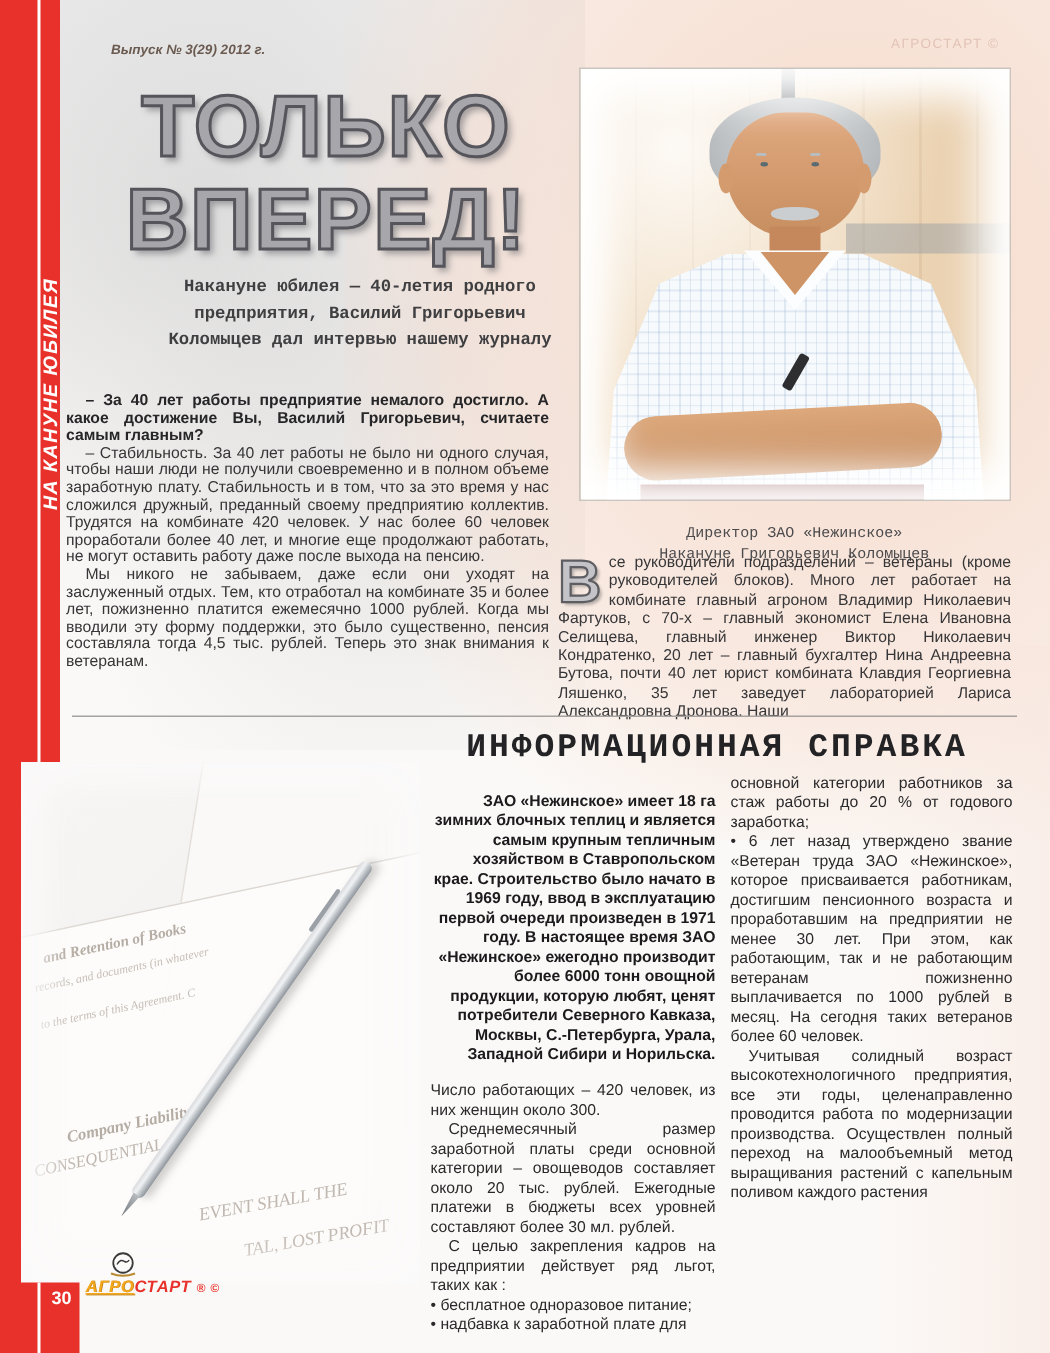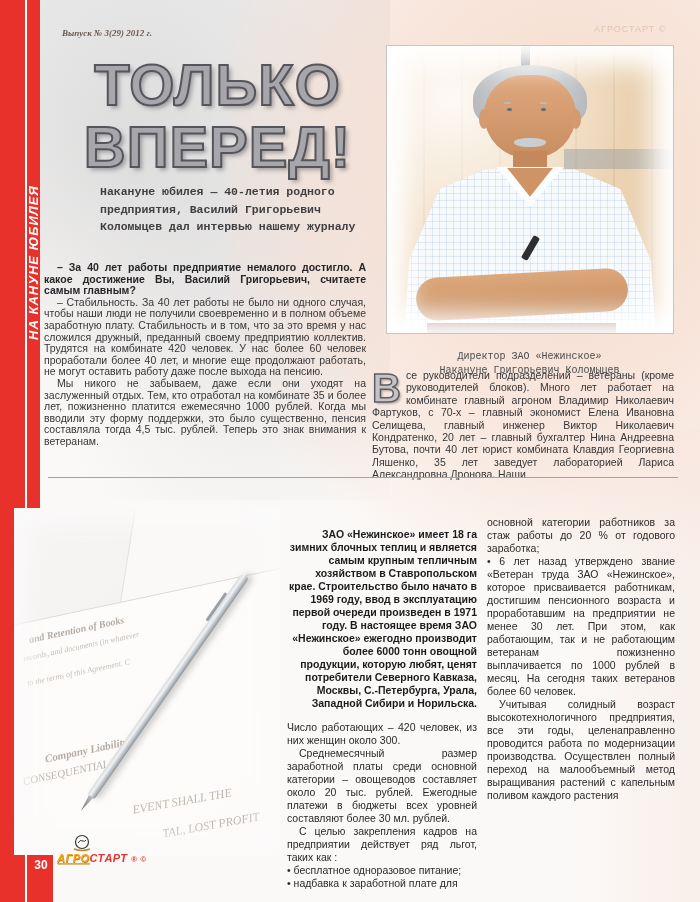--- a/index.html
+++ b/index.html
@@ -19,28 +19,28 @@
 
   
   .redbar{left:0;top:0;width:40px;height:902px;background:#e8312b;}
   .redbar-line{left:25px;top:0;width:2px;height:902px;background:#ffffff;}
   .red-footer{left:0;top:855px;width:53px;height:47px;background:#e8312b;}
   .red-footer .line{position:absolute;left:25px;top:0;width:2px;height:47px;background:#fff;}
   .vlabel{left:26px;top:160px;height:180px;writing-mode:vertical-rl;transform:rotate(180deg);
     color:#fff;font-style:italic;font-weight:bold;font-size:13px;letter-spacing:1px;white-space:nowrap;}
   .pageno{left:31px;top:858px;width:20px;color:#fff;font-weight:bold;font-size:12px;text-align:center;}
 
-  .issue{left:62px;top:28px;font-size:9px;font-weight:bold;font-style:italic;color:#6b5a50;font-family:Liberation Serif, serif;}
+  .issue{left:74px;top:28px;font-size:9px;font-weight:bold;font-style:italic;color:#6b5a50;}
   .watermark{left:594px;top:24px;font-size:9px;letter-spacing:1px;color:#dcbcae;opacity:.8;}
 
   
   .title{left:55px;top:54px;width:325px;text-align:center;font-weight:900;
     color:#a6a6ab;-webkit-text-stroke:2px #55555b;
     text-shadow:3px 3px 4px rgba(90,90,95,.5);line-height:62px;font-size:58px;letter-spacing:1px;}
-  .lead{left:100px;top:183px;width:280px;
+  .lead{left:100px;top:183px;width:280px;text-align:center;
     font-family:"Liberation Mono",monospace;font-weight:bold;font-size:11.5px;line-height:17.5px;color:#3f3f41;}
 
   
   .interview{left:44px;top:262px;width:322px;font-size:10.5px;line-height:11.6px;text-align:justify;}
   .interview p{margin:0;text-indent:13px;}
   .interview .q{font-weight:bold;color:#262628;}
 
   
   .photo{left:386px;top:45px;width:286px;height:287px;border:1px solid #c9c5c0;
     background:linear-gradient(90deg,#f1ddc2,#eed7b8 55%,#e9cfae);overflow:hidden;}
@@ -180,20 +180,21 @@
     <div>Директор ЗАО «Нежинское»</div>
     <div>Накануне Григорьевич Коломыцев</div>
   </div>
 
   <div class="abs veterans">
     <span class="dropcap">В</span><span>се руководители подразделений – ветераны (кроме руководителей блоков). Много лет работает на комбинате главный агроном Владимир Николаевич Фартуков, с 70-х – главный экономист Елена Ивановна Селищева, главный инженер Виктор Николаевич Кондратенко, 20 лет – главный бухгалтер Нина Андреевна Бутова, почти 40 лет юрист комбината Клавдия Георгиевна Ляшенко, 35 лет заведует лабораторией Лариса Александровна Дронова. Наши</span>
   </div>
 
   <div class="abs divider"></div>
 
+  <div class="abs info-header">ИНФОРМАЦИОННАЯ СПРАВКА</div>
 
   <div class="abs info-col col1">
     <p class="bold-right">ЗАО «Нежинское» имеет 18 га зимних блочных теплиц и является самым крупным тепличным хозяйством в Ставропольском крае. Строительство было начато в 1969 году, ввод в эксплуатацию первой очереди произведен в 1971 году. В настоящее время ЗАО «Нежинское» ежегодно производит более 6000 тонн овощной продукции, которую любят, ценят потребители Северного Кавказа, Москвы, С.-Петербурга, Урала, Западной Сибири и Норильска.</p>
     <p class="gap">Число работающих – 420 человек, из них женщин около 300.</p>
     <p class="ind">Среднемесячный размер заработной платы среди основной категории – овощеводов составляет около 20 тыс. рублей. Ежегодные платежи в бюджеты всех уровней составляют более 30 мл. рублей.</p>
     <p class="ind">С целью закрепления кадров на предприятии действует ряд льгот, таких как :</p>
     <p>• бесплатное одноразовое питание;</p>
     <p>• надбавка к заработной плате для</p>
   </div>
 

